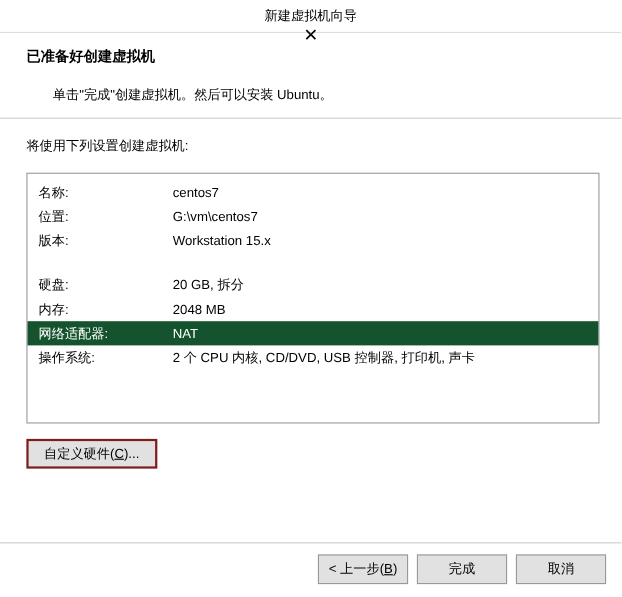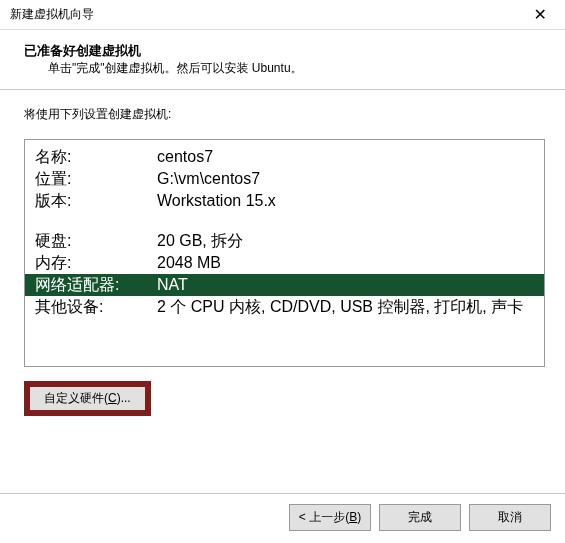--- a/index.html
+++ b/index.html
@@ -11,36 +11,37 @@
       height: 543px;
       overflow: hidden;
     }
     .titlebar {
       display: flex;
       justify-content: space-between;
       align-items: center;
       padding: 6px 10px 6px 10px;
       border-bottom: 1px solid #ddd;
       height: 30px;
+      flex-direction: column;
     }
     .close-btn {
       font-size: 16px;
       font-family: Arial, sans-serif;
       line-height: 1;
       padding: 2px 8px;
       cursor: default;
     }
     .header {
       padding: 12px 20px 12px 24px;
       border-bottom: 1px solid #ccc;
     }
     .header-title {
       font-weight: bold;
       font-size: 13px;
-      margin-bottom: 0;
+      margin-bottom: 18px;
     }
     .header-sub {
       font-size: 12px;
       padding-left: 24px;
     }
     .content {
       padding: 16px 20px 10px 24px;
     }
     .content-label {
       font-size: 12px;
@@ -49,36 +50,36 @@
     .summary-box {
       border: 1px solid #999;
       padding: 6px 0;
       margin-bottom: 14px;
       height: 228px;
     }
     .row {
       display: flex;
       padding: 2px 10px;
       line-height: 18px;
-      font-size: 16px;
+      font-size: 12px;
     }
     .row.selected {
       background: #14532d;
       color: #fff;
     }
     .row-label {
       width: 122px;
       flex-shrink: 0;
     }
     .row-value {
       flex: 1;
     }
     .spacer { height: 18px; }
     .customize-btn {
-      border: 6px solid #7f1d1d;
+      border: 2px solid #7f1d1d;
       background: #e1e1e1;
       padding: 3px 14px;
       font-size: 12px;
       font-family: inherit;
       cursor: default;
     }
     .footer {
       position: absolute;
       bottom: 0;
       left: 0;
@@ -138,21 +139,21 @@
     </div>
     <div class="row">
       <span class="row-label">内存:</span>
       <span class="row-value">2048 MB</span>
     </div>
     <div class="row selected">
       <span class="row-label">网络适配器:</span>
       <span class="row-value">NAT</span>
     </div>
     <div class="row">
-      <span class="row-label">其他设备:</span>
+      <span class="row-label">操作系统:</span>
       <span class="row-value">2 个 CPU 内核, CD/DVD, USB 控制器, 打印机, 声卡</span>
     </div>
   </div>
 
   <button class="customize-btn">
     <span>自定义硬件(<span class="underline">C</span>)...</span>
   </button>
 </div>
 
 <div class="footer">

